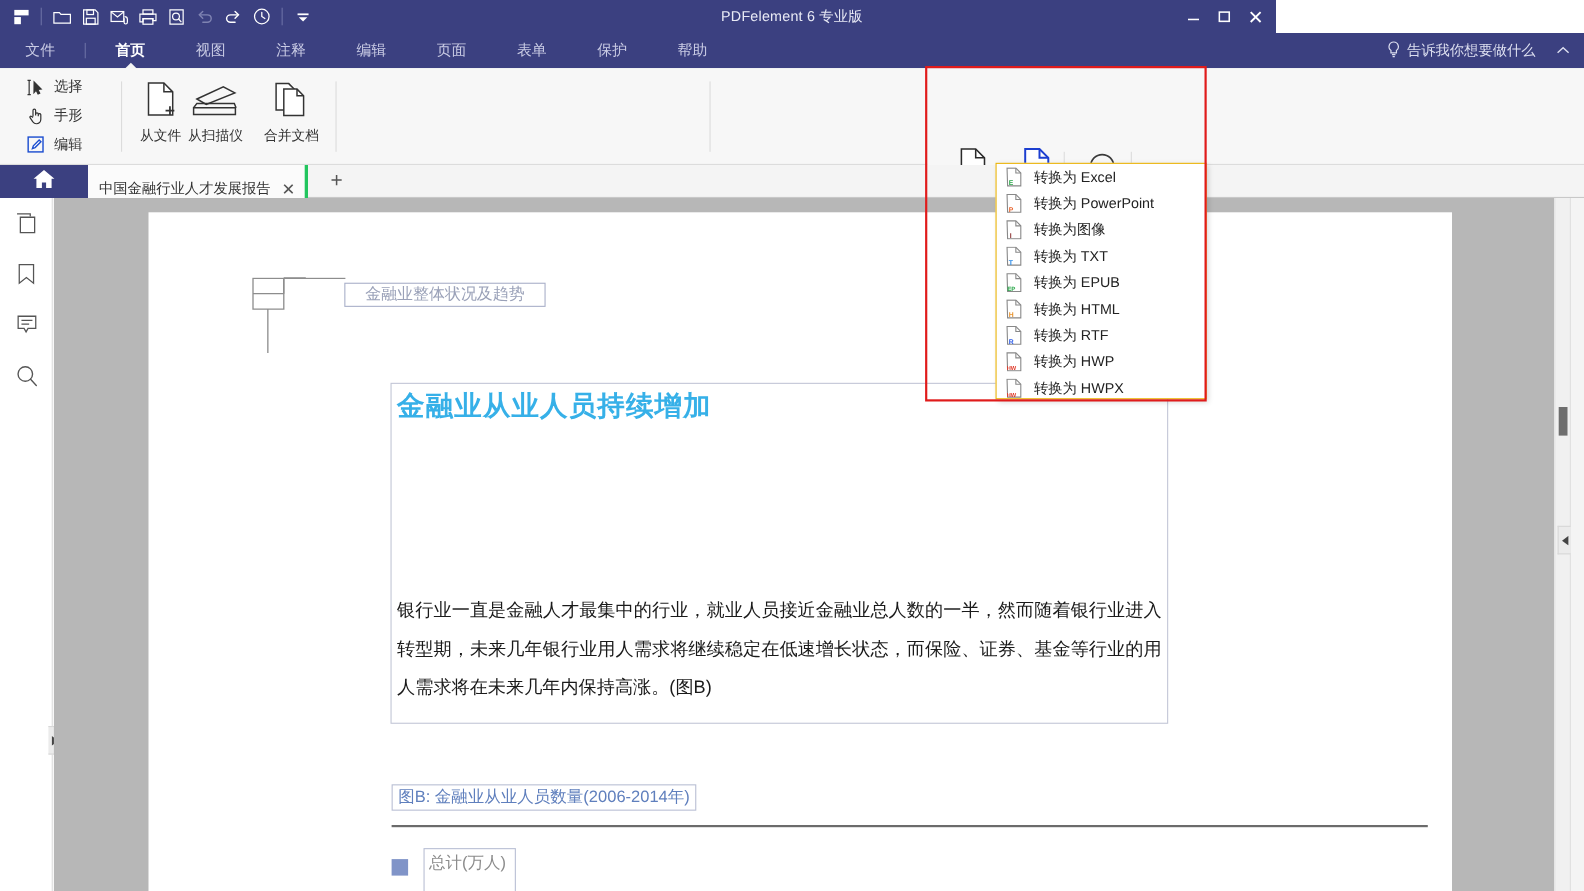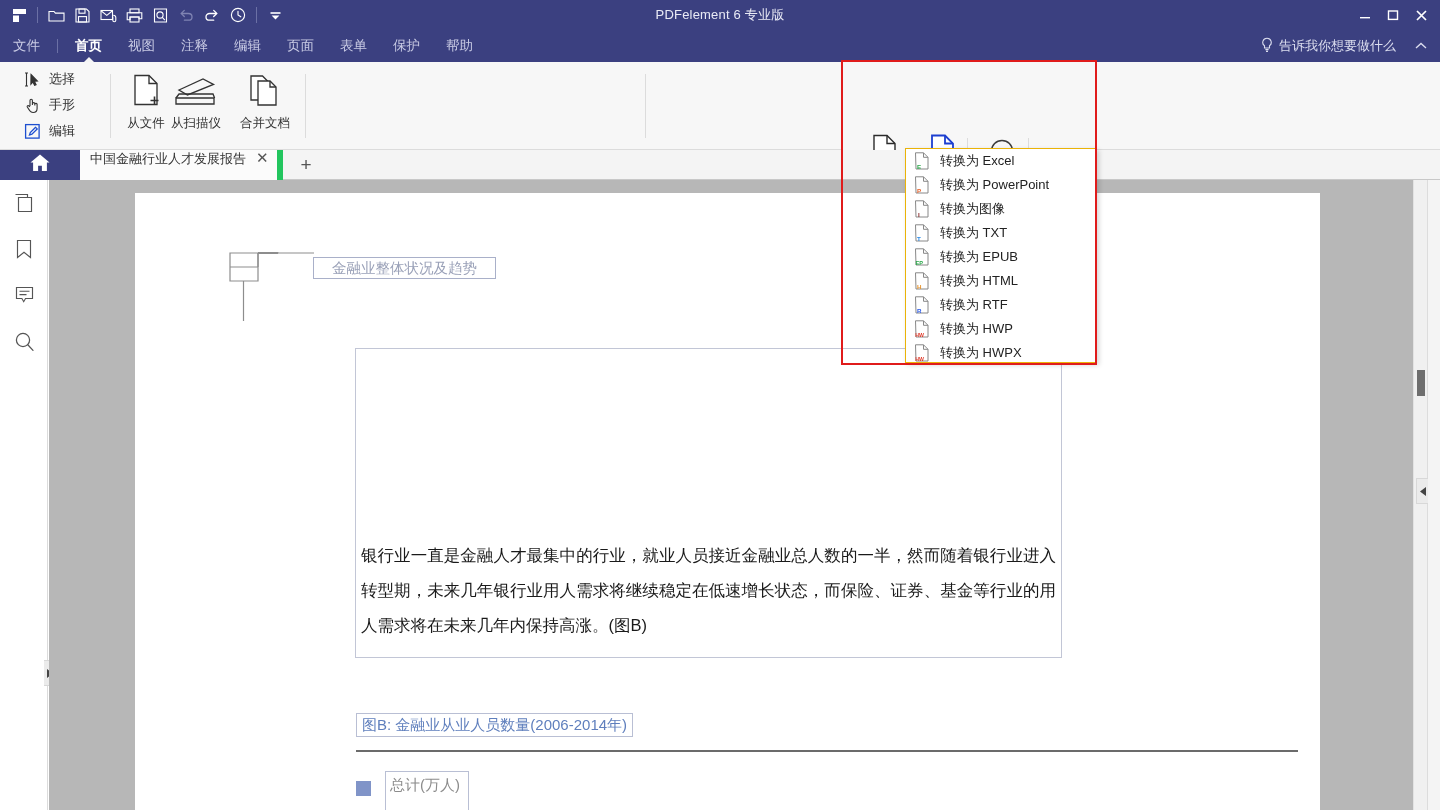--- a/index.html
+++ b/index.html
@@ -5,21 +5,21 @@
   * { margin:0; padding:0; box-sizing:border-box; }
   html,body { width:1440px; height:810px; overflow:hidden; }
   body {
     font-family:"Liberation Sans","DejaVu Sans",sans-serif;
     background:#ffffff;
     -webkit-font-smoothing:antialiased;
   }
 
   
   #titlebar{
-    position:absolute; left:0; top:0; width:1440px; height:30px;
+    position:absolute; left:0; top:0; width:1160px; height:30px;
     background:#3b4080;
     display:flex; align-items:center;
   }
   .qat{ display:flex; align-items:center; height:30px; padding-left:6px; gap:0px; }
   .qicon{
     width:26px; height:26px; display:flex; align-items:center; justify-content:center;
     cursor:pointer;
   }
   .qicon svg{ display:block; }
   .qsep{ width:1px; height:16px; background:#6b70a5; margin:0 5px; }
@@ -32,21 +32,21 @@
   .wbtn{ width:26px;height:26px; display:flex;align-items:center;justify-content:center; cursor:pointer; color:#fff;}
 
   
   #menubar{
     position:absolute; left:0; top:30px; width:1440px; height:32px;
     background:#3b4080;
   }
   .menu-items{ display:flex; align-items:center; height:32px; }
   .mi{
     color:#c9cbe4; font-size:13.5px; height:32px; line-height:32px;
-    padding:0 13px; cursor:pointer; position:relative; white-space:nowrap;
+    padding:0 23px; cursor:pointer; position:relative; white-space:nowrap;
   }
   .mi.active{ color:#ffffff; font-weight:bold; }
   .mi.active:after{
     content:""; position:absolute; left:50%; bottom:-1px; transform:translateX(-50%);
     border-left:6px solid transparent; border-right:6px solid transparent;
     border-bottom:6px solid #f4f4f4;
   }
   .mi-sep{ width:1px; height:14px; background:#6b70a5; margin:0 4px; }
   #tellme{
     position:absolute; right:44px; top:0; height:32px; display:flex; align-items:center;
@@ -126,22 +126,22 @@
     position:absolute; left:0; top:150px; width:1440px; height:30px;
     background:#f4f4f4; border-bottom:1px solid #c8c8c8;
   }
   #hometab{
     position:absolute; left:0; top:0; width:80px; height:30px;
     background:#3b4080; display:flex; align-items:center; justify-content:center;
     cursor:pointer;
   }
   #doctab{
     position:absolute; left:80px; top:0; height:30px; background:#fbfbfb;
-    border-right:6px solid #22c55e;
-    display:flex; align-items:flex-start; padding:0 8px 0 10px; gap:10px;
+    border-right:3px solid #22c55e;
+    display:flex; align-items:flex-end; padding:0 8px 0 10px; gap:10px;
     font-size:13px; color:#333; cursor:pointer;
   }
   #newtab{
     position:absolute; left:292px; top:0; width:28px; height:30px;
     display:flex;align-items:center;justify-content:center; cursor:pointer;
     color:#555; font-size:19px;
   }
 
   
   #rail{
@@ -668,20 +668,21 @@
       </svg>
       <svg width="150" height="80" viewBox="0 0 150 80" fill="none" stroke="#8d8d8d" stroke-width="1.2" style="position:absolute;left:0;top:0">
         <path d="M29 1h56"></path>
         <path d="M29 1v14M1 15h28"></path>
       </svg>
     </div>
 
     <div id="hdrbox">金融业整体状况及趋势</div>
 
     <div id="textframe"></div>
+    <div id="doc-h1">金融业从业人员持续增加</div>
     <div class="para" style="top:345px;">银行业一直是金融人才最集中的行业，就业人员接近金融业总人数的一半，然而随着银行业进入转型期，未来几年银行业用人需求将继续稳定在低速增长状态，而保险、证券、基金等行业的用人需求将在未来几年内保持高涨。(图B)</div>
 
     <div id="cap-box">图B: 金融业从业人员数量(2006-2014年)</div>
     <div id="hrule"></div>
     <div id="legend-sq"></div>
     <div id="legend-box">总计(万人)</div>
   </div>
 </div>
 
 <div id="vscroll">

